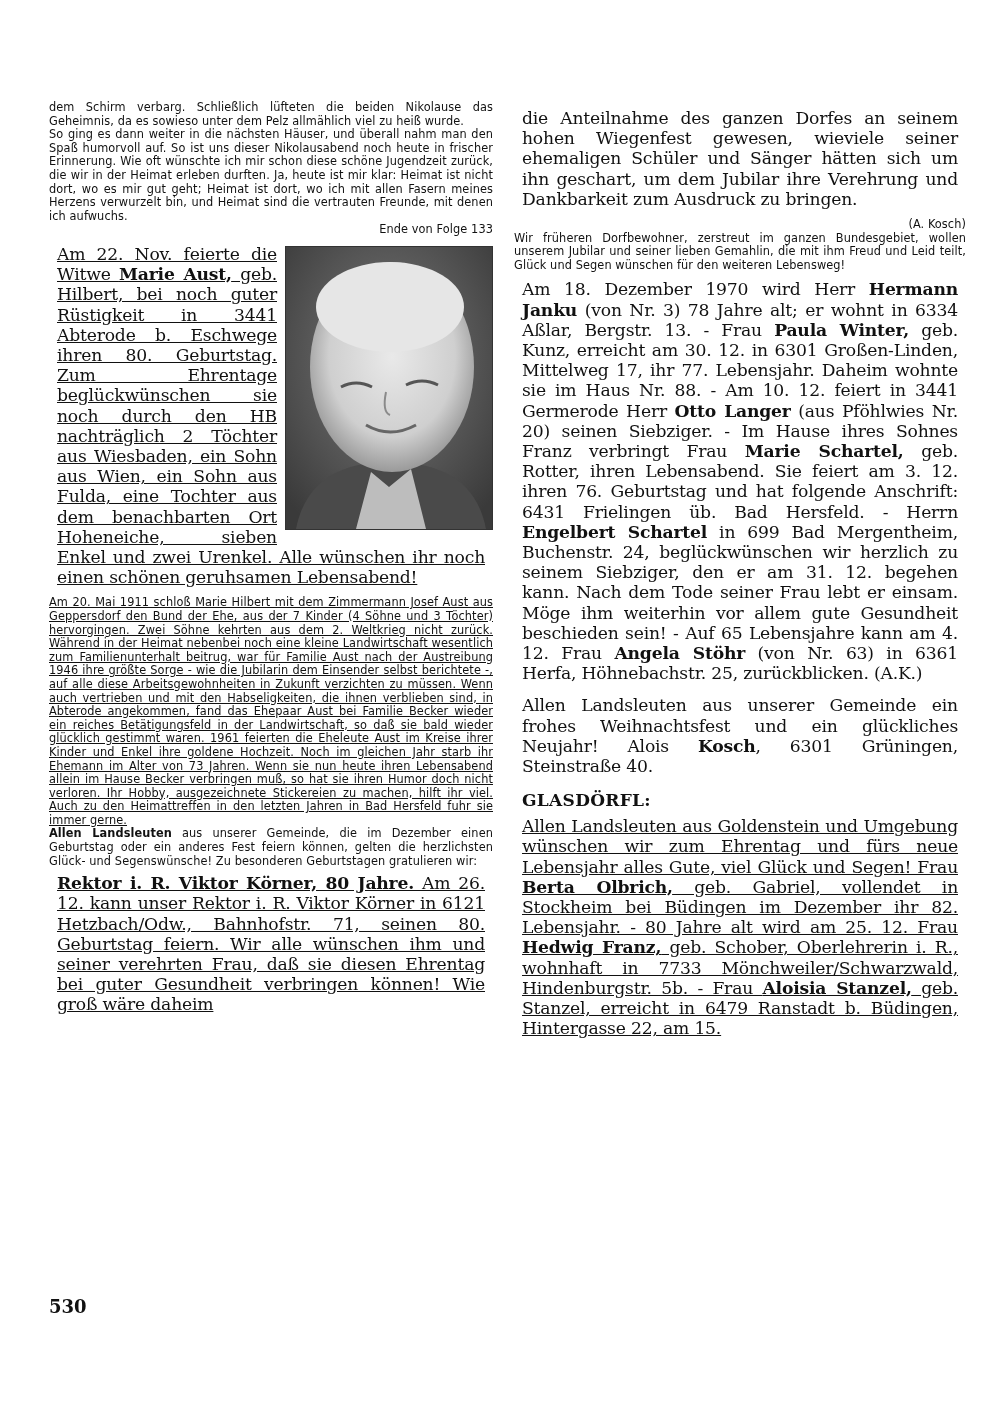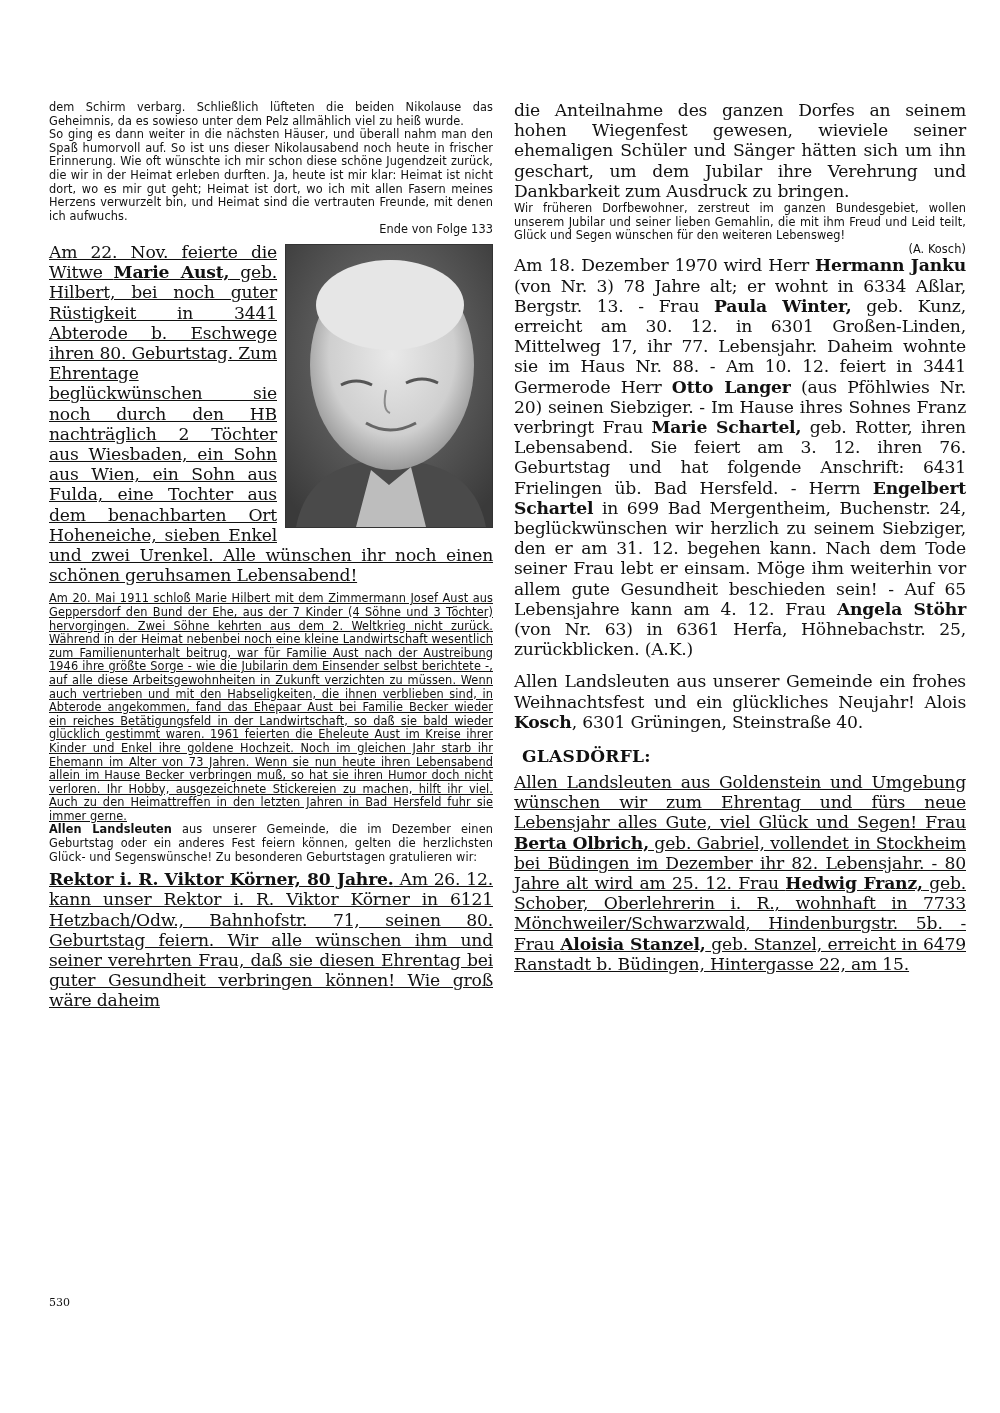--- a/index.html
+++ b/index.html
@@ -2,28 +2,28 @@
 <html><head>
 <meta charset="utf-8">
 <style>
   html, body { margin:0; padding:0; background:#fff; }
   body { width:1000px; height:1413px; position:relative; overflow:hidden; color:#111; }
   .col { position:absolute; top:100px; width:444px; }
   .left { left:49px; }
   .right { left:514px; width:452px; }
   .small { font-family:"DejaVu Sans Condensed","DejaVu Sans",sans-serif; font-size:12.6px; line-height:13.6px; text-align:justify; letter-spacing:0.1px; margin:0; font-stretch:condensed; }
   .small b { font-weight:bold; }
-  .big { font-family:"DejaVu Serif",serif; font-size:17.2px; line-height:20.2px; text-align:justify; margin:0; letter-spacing:-0.2px; }
+  .big { font-family:"DejaVu Serif",serif; font-size:17.2px; line-height:20.2px; text-align:justify; margin:8px; letter-spacing:-0.2px; }
   .big b { font-weight:bold; }
   .head { font-family:"DejaVu Serif",serif; font-weight:bold; font-size:17px; letter-spacing:0.3px; margin:0; }
   .right-align { text-align:right; }
   .photo-wrap { float:right; width:208px; height:284px; margin:2px 0 4px 8px; }
   .photo { width:206px; height:282px; background:#5a5a5a; position:relative; overflow:hidden; border:1px solid #333;}
   .photo svg { display:block; }
-  .pageno { position:absolute; left:49px; top:1296px; font-family:"DejaVu Serif",serif; font-weight:normal; font-size:11px;text-align:right; }
+  .pageno { position:absolute; left:49px; top:1296px; font-family:"DejaVu Serif",serif; font-weight:bold; font-size:18px;text-align:right; }
   .sp6 { margin-top:6px;text-decoration:underline; }
   .sp10 { margin-top:12px; }
   .sp14 { margin-top:14px;margin-left:8px; }
 </style>
 </head>
 <body>
 
 <div class="col left">
   <p class="small">dem Schirm verbarg. Schließlich lüfteten die beiden Nikolause das Geheimnis, da es sowieso unter dem Pelz allmählich viel zu heiß wurde.</p>
   <p class="small">So ging es dann weiter in die nächsten Häuser, und überall nahm man den Spaß humorvoll auf. So ist uns dieser Nikolausabend noch heute in frischer Erinnerung. Wie oft wünschte ich mir schon diese schöne Jugendzeit zurück, die wir in der Heimat erleben durften. Ja, heute ist mir klar: Heimat ist nicht dort, wo es mir gut geht; Heimat ist dort, wo ich mit allen Fasern meines Herzens verwurzelt bin, und Heimat sind die vertrauten Freunde, mit denen ich aufwuchs.</p>
@@ -60,22 +60,22 @@
     <p class="big"><span>Am 22. Nov. feierte die Witwe </span><b>Marie Aust,</b><span> geb. Hilbert, bei noch guter Rüstigkeit in 3441 Abterode b. Eschwege ihren 80. Geburtstag. Zum Ehrentage beglückwünschen sie noch durch den HB nachträglich 2 Töchter aus Wiesbaden, ein Sohn aus Wien, ein Sohn aus Fulda, eine Tochter aus dem benachbarten Ort Hoheneiche, sieben Enkel und zwei Urenkel. Alle wünschen ihr noch einen schönen geruhsamen Lebensabend!</span></p>
   </div>
 
   <p class="small sp6" style="clear:both;">Am 20. Mai 1911 schloß Marie Hilbert mit dem Zimmermann Josef Aust aus Geppersdorf den Bund der Ehe, aus der 7 Kinder (4 Söhne und 3 Töchter) hervorgingen. Zwei Söhne kehrten aus dem 2. Weltkrieg nicht zurück. Während in der Heimat nebenbei noch eine kleine Landwirtschaft wesentlich zum Familienunterhalt beitrug, war für Familie Aust nach der Austreibung 1946 ihre größte Sorge - wie die Jubilarin dem Einsender selbst berichtete -, auf alle diese Arbeitsgewohnheiten in Zukunft verzichten zu müssen. Wenn auch vertrieben und mit den Habseligkeiten, die ihnen verblieben sind, in Abterode angekommen, fand das Ehepaar Aust bei Familie Becker wieder ein reiches Betätigungsfeld in der Landwirtschaft, so daß sie bald wieder glücklich gestimmt waren. 1961 feierten die Eheleute Aust im Kreise ihrer Kinder und Enkel ihre goldene Hochzeit. Noch im gleichen Jahr starb ihr Ehemann im Alter von 73 Jahren. Wenn sie nun heute ihren Lebensabend allein im Hause Becker verbringen muß, so hat sie ihren Humor doch nicht verloren. Ihr Hobby, ausgezeichnete Stickereien zu machen, hilft ihr viel. Auch zu den Heimattreffen in den letzten Jahren in Bad Hersfeld fuhr sie immer gerne.</p>
   <p class="small"><b>Allen Landsleuten</b><span> aus unserer Gemeinde, die im Dezember einen Geburtstag oder ein anderes Fest feiern können, gelten die herzlichsten Glück- und Segenswünsche! Zu besonderen Geburtstagen gratulieren wir:</span></p>
   <p class="big sp6"><b>Rektor i. R. Viktor Körner, 80 Jahre.</b><span> Am 26. 12. kann unser Rektor i. R. Viktor Körner in 6121 Hetzbach/Odw., Bahnhofstr. 71, seinen 80. Geburtstag feiern. Wir alle wünschen ihm und seiner verehrten Frau, daß sie diesen Ehrentag bei guter Gesundheit verbringen können! Wie groß wäre daheim</span></p>
 </div>
 
 <div class="col right">
   <p class="big">die Anteilnahme des ganzen Dorfes an seinem hohen Wiegenfest gewesen, wieviele seiner ehemaligen Schüler und Sänger hätten sich um ihn geschart, um dem Jubilar ihre Verehrung und Dankbarkeit zum Ausdruck zu bringen.</p>
+  <p class="small right-align">(A. Kosch)</p>
   <p class="small">Wir früheren Dorfbewohner, zerstreut im ganzen Bundesgebiet, wollen unserem Jubilar und seiner lieben Gemahlin, die mit ihm Freud und Leid teilt, Glück und Segen wünschen für den weiteren Lebensweg!</p>
-  <p class="small right-align">(A. Kosch)</p>
   <p class="big" id="birthdays"><span>Am 18. Dezember 1970 wird Herr </span><b>Hermann Janku</b><span> (von Nr. 3) 78 Jahre alt; er wohnt in 6334 Aßlar, Bergstr. 13. - Frau </span><b>Paula Winter,</b><span> geb. Kunz, erreicht am 30. 12. in 6301 Großen-Linden, Mittelweg 17, ihr 77. Lebensjahr. Daheim wohnte sie im Haus Nr. 88. - Am 10. 12. feiert in 3441 Germerode Herr </span><b>Otto Langer</b><span> (aus Pföhlwies Nr. 20) seinen Siebziger. - Im Hause ihres Sohnes Franz verbringt Frau </span><b>Marie Schartel,</b><span> geb. Rotter, ihren Lebensabend. Sie feiert am 3. 12. ihren 76. Geburtstag und hat folgende Anschrift: 6431 Frielingen üb. Bad Hersfeld. - Herrn </span><b>Engelbert Schartel</b><span> in 699 Bad Mergentheim, Buchenstr. 24, beglückwünschen wir herzlich zu seinem Siebziger, den er am 31. 12. begehen kann. Nach dem Tode seiner Frau lebt er einsam. Möge ihm weiterhin vor allem gute Gesundheit beschieden sein! - Auf 65 Lebensjahre kann am 4. 12. Frau </span><b>Angela Stöhr</b><span> (von Nr. 63) in 6361 Herfa, Höhnebachstr. 25, zurückblicken. (A.K.)</span></p>
   <p class="big sp10" id="xmas"><span>Allen Landsleuten aus unserer Gemeinde ein frohes Weihnachtsfest und ein glückliches Neujahr! Alois </span><b>Kosch</b><span>, 6301 Grüningen, Steinstraße 40.</span></p>
 
   <h2 class="head sp14">GLASDÖRFL:</h2>
 
   <p class="big sp6" id="gold"><span>Allen Landsleuten aus Goldenstein und Umgebung wünschen wir zum Ehrentag und fürs neue Lebensjahr alles Gute, viel Glück und Segen! Frau </span><b>Berta Olbrich,</b><span> geb. Gabriel, vollendet in Stockheim bei Büdingen im Dezember ihr 82. Lebensjahr. - 80 Jahre alt wird am 25. 12. Frau </span><b>Hedwig Franz,</b><span> geb. Schober, Oberlehrerin i. R., wohnhaft in 7733 Mönchweiler/Schwarzwald, Hindenburgstr. 5b. - Frau </span><b>Aloisia Stanzel,</b><span> geb. Stanzel, erreicht in 6479 Ranstadt b. Büdingen, Hintergasse 22, am 15.</span></p>
 </div>
 
 <div class="pageno">530</div>
 

